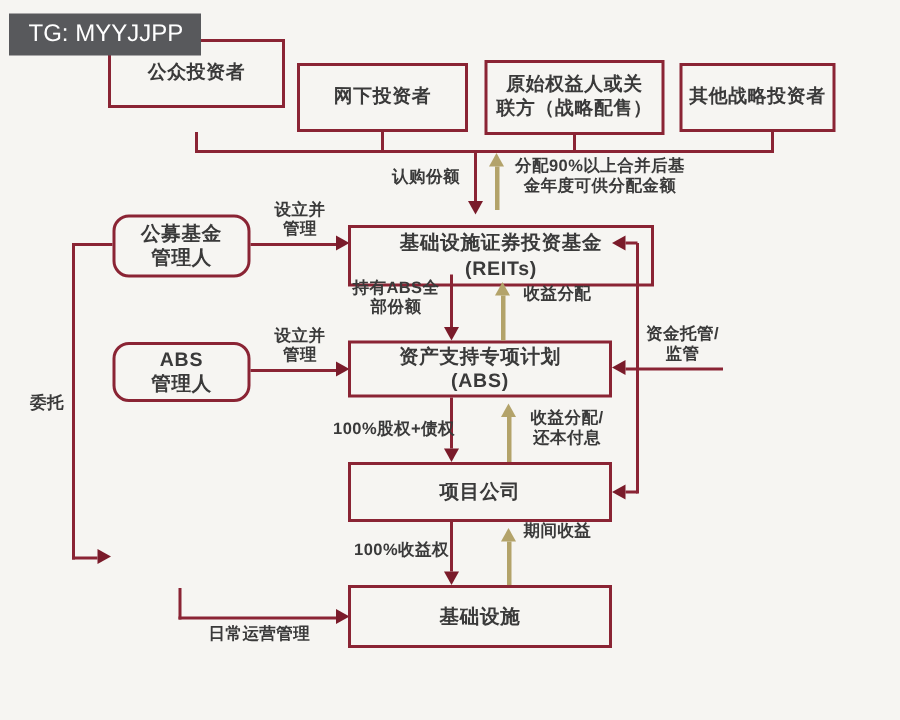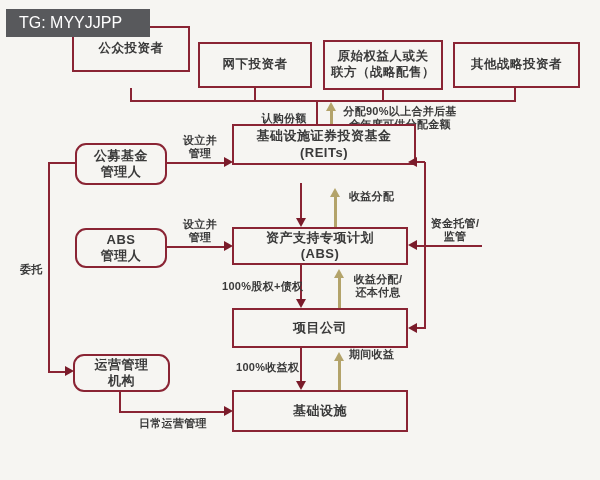--- a/index.html
+++ b/index.html
@@ -27,54 +27,52 @@
   .vl.gold{width:3px;background:var(--gold);}
   .tri{position:absolute;width:0;height:0;border-style:solid;border-color:transparent;}
   .td{border-width:9px 5px 0 5px;border-top-color:var(--redhead);}
   .tug{border-width:0 5px 9px 5px;border-bottom-color:var(--gold);}
   .tl{border-width:5px 9px 5px 0;border-right-color:var(--redhead);}
   .tr{border-width:5px 0 5px 9px;border-left-color:var(--redhead);}
   .wm{
     position:absolute;background:var(--wmbg);color:#fff;
     display:flex;align-items:center;font-weight:400;
   }
-  .wm-top{left:6px;top:9px;width:144px;height:28px;font-size:16px;padding-left:13px;box-sizing:border-box;}
+  .wm-top{left:6px;top:9px;width:128px;height:28px;font-size:16px;padding-left:13px;box-sizing:border-box;}
   .wm-bottom{left:367px;top:439px;width:233px;height:38px;font-size:16.5px;justify-content:center;}
 </style>
 </head>
 <body>
 
 <div class="canvas">
 
   <div class="box topbox" style="left:72px;top:26px;width:118px;height:46px">公众投资者</div>
   <div class="box topbox" style="left:323px;top:40px;width:120px;height:50px">原始权益人或关
 联方（战略配售）</div>
   <div class="box topbox" style="left:198px;top:42px;width:114px;height:46px">网下投资者</div>
-  <div class="box topbox" style="left:453px;top:42px;width:127px;height:46px">其他战略投资者</div>
+  <div class="box topbox" style="left:453px;top:42px;width:104px;height:46px">其他战略投资者</div>
 
   <div class="vl" style="left:130px;top:88px;height:13px"></div>
   <div class="vl" style="left:254px;top:88px;height:13px"></div>
   <div class="vl" style="left:382px;top:90px;height:11px"></div>
   <div class="vl" style="left:514px;top:88px;height:13px"></div>
   <div class="hl" style="left:130px;top:100px;width:386px"></div>
 
   <div class="vl" style="left:316px;top:101px;height:34px"></div>
   <div class="tri td" style="left:312px;top:134px"></div>
   <div class="tri tug" style="left:326px;top:102px"></div>
   <div class="vl gold" style="left:330px;top:111px;height:29px"></div>
   <div class="lbl ctr" style="left:256px;top:112px;width:56px">认购份额</div>
   <div class="lbl ctr" style="left:336px;top:105px;width:128px">分配90%以上合并后基
 金年度可供分配金额</div>
 
   <div class="box round" style="left:75px;top:143px;width:92px;height:42px">公募基金
 管理人</div>
   <div class="box round" style="left:75px;top:228px;width:92px;height:40px">ABS
 管理人</div>
-  <div class="box round" style="left:73px;top:354px;width:97px;height:38px">运营管理
-机构</div>
 
   <div class="hl" style="left:167px;top:162px;width:57px"></div>
   <div class="tri tr" style="left:224px;top:157px"></div>
   <div class="lbl ctr" style="left:177px;top:134px;width:46px">设立并
 管理</div>
 
   <div class="hl" style="left:167px;top:246px;width:57px"></div>
   <div class="tri tr" style="left:224px;top:241px"></div>
   <div class="lbl ctr" style="left:177px;top:218px;width:46px">设立并
 管理</div>
@@ -83,31 +81,33 @@
   <div class="vl" style="left:48px;top:162px;height:211px"></div>
   <div class="hl" style="left:48px;top:371px;width:17px"></div>
   <div class="tri tr" style="left:65px;top:366px"></div>
   <div class="lbl" style="left:20px;top:263px">委托</div>
 
   <div class="vl" style="left:119px;top:392px;height:21px"></div>
   <div class="hl" style="left:119px;top:411px;width:105px"></div>
   <div class="tri tr" style="left:224px;top:406px"></div>
   <div class="lbl" style="left:139px;top:417px">日常运营管理</div>
 
-  <div class="box" style="left:232px;top:124px;width:184px;height:41px">基础设施证券投资基金
+  <div class="box" style="left:232px;top:150px;width:204px;height:41px">基础设施证券投资基金
 (REITs)</div>
   <div class="box" style="left:232px;top:227px;width:176px;height:38px">资产支持专项计划
 (ABS)</div>
   <div class="box" style="left:232px;top:390px;width:176px;height:42px">基础设施</div>
   <div class="box" style="left:232px;top:308px;width:176px;height:40px">项目公司</div>
 
   <div class="vl" style="left:300px;top:183px;height:35px"></div>
   <div class="tri td" style="left:296px;top:218px"></div>
   <div class="tri tug" style="left:330px;top:188px"></div>
   <div class="vl gold" style="left:334px;top:197px;height:30px"></div>
+  <div class="lbl ctr" style="left:228px;top:186px;width:72px">持有ABS全
+部份额</div>
   <div class="lbl" style="left:349px;top:190px">收益分配</div>
 
   <div class="vl" style="left:300px;top:265px;height:34px"></div>
   <div class="tri td" style="left:296px;top:299px"></div>
   <div class="tri tug" style="left:334px;top:269px"></div>
   <div class="vl gold" style="left:338px;top:278px;height:30px"></div>
   <div class="lbl" style="left:222px;top:280px">100%股权+债权</div>
   <div class="lbl ctr" style="left:347px;top:273px;width:62px">收益分配/
 还本付息</div>
 

